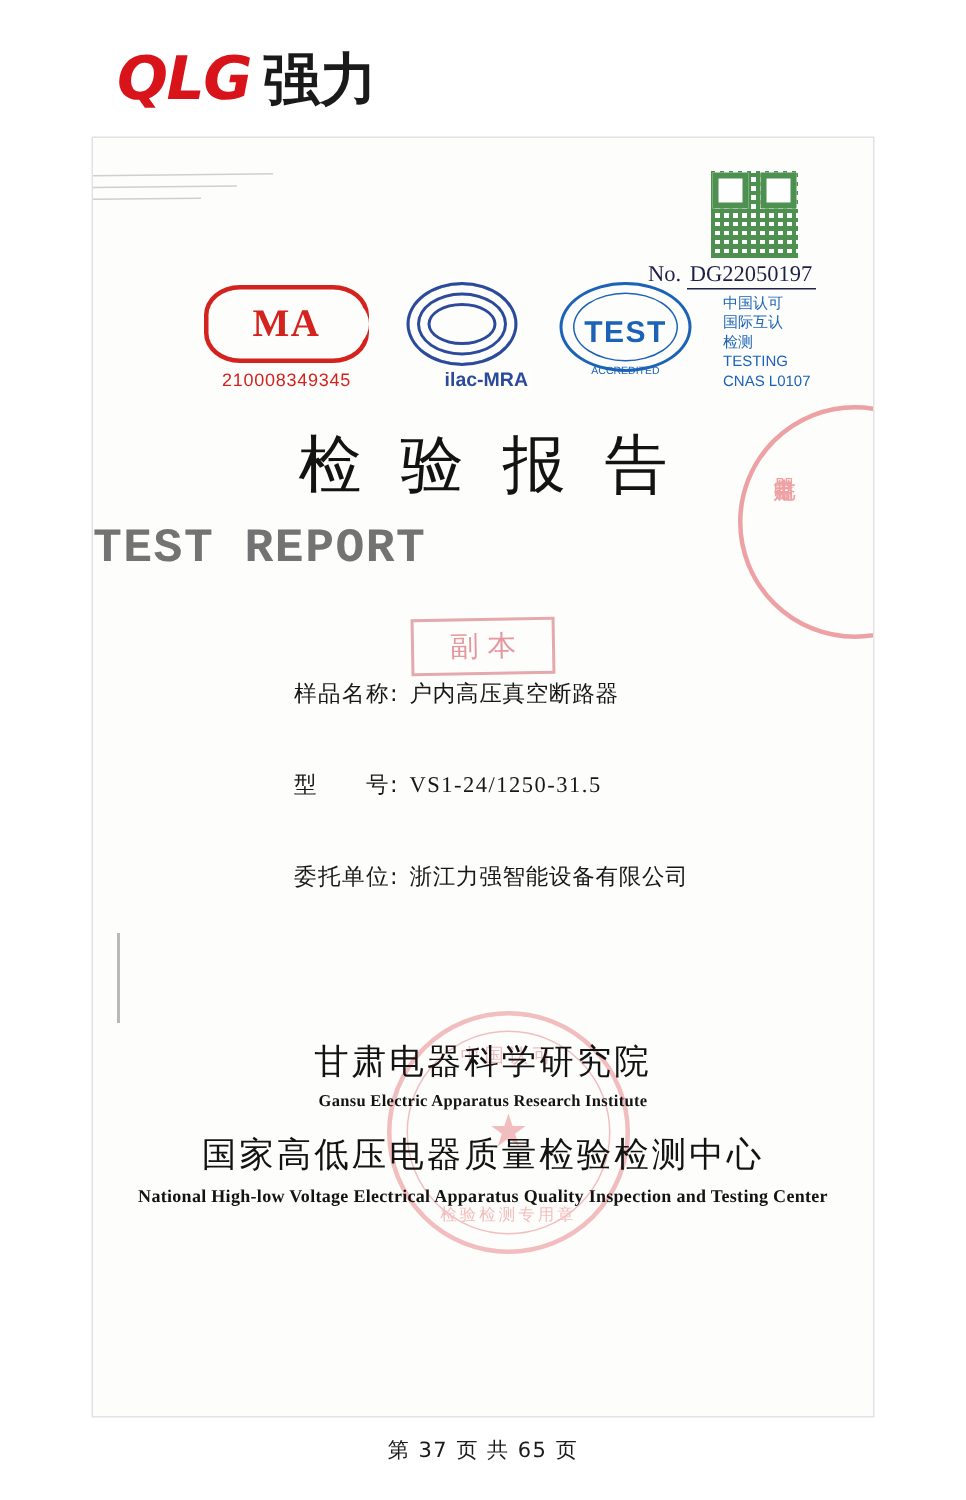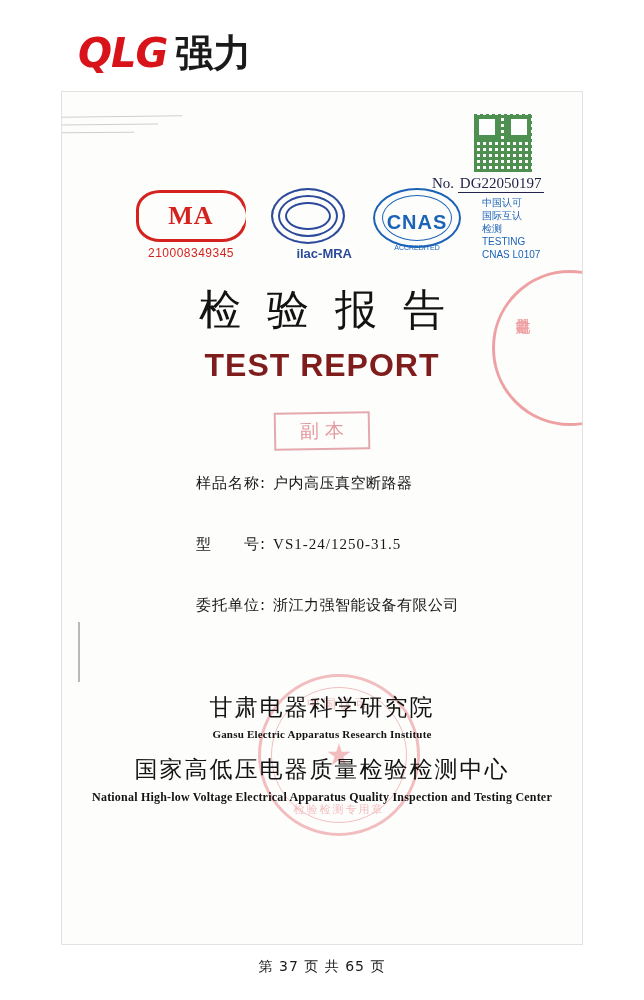--- a/index.html
+++ b/index.html
@@ -231,25 +231,24 @@
     font-size: 42px;
     font-weight: normal;
     color: #131313;
     letter-spacing: 26px;
     text-indent: 26px;
   }
   .en-title {
     position: absolute;
     left: 0; right: 0;
     top: 255px;
-    text-align: center;
-    font-family: Liberation Sans, sans-serif;
+    font-family: Liberation Mono, monospace;
     font-size: 32px;
     font-weight: bold;
-    color: #7f1d1d;
+    color: #737373;
     letter-spacing: 1px;
   }
 
   
   .dup-stamp {
     position: absolute;
     left: 212px;
     top: 320px;
     width: 92px;
     height: 34px;
@@ -260,21 +259,21 @@
     letter-spacing: 6px;
     text-indent: 6px;
     display: flex;
     align-items: center;
     justify-content: center;
     transform: rotate(-1deg);
     opacity: .85;
   }
 
   
-  .fields { position: absolute; left: 134px; top: 382px; width: 360px; }
+  .fields { position: absolute; left: 134px; top: 361px; width: 360px; }
   .field-row {
     display: flex;
     align-items: baseline;
     margin-bottom: 42px;
     font-family: "DejaVu Sans", sans-serif;
     color: #171717;
   }
   .field-label {
     font-size: 15px;
     letter-spacing: 1px;
@@ -430,21 +429,21 @@
     <div class="ilac-mark">
       <div class="ilac-rings"></div>
       <div class="ilac-label">ilac-MRA</div>
     </div>
 
     <div class="cnas-mark">
       <div class="cnas-ring">
           <div class="inner"></div>
         </div>
       <div class="cnas-sub">ACCREDITED</div>
-      <div class="cnas-text">CNAS</div>
+      <div class="cnas-text">TEST</div>
     </div>
 
     <div class="accred">
       <div>中国认可</div>
       <div>国际互认</div>
       <div>检测</div>
       <div>TESTING</div>
       <div>CNAS L0107</div>
     </div>
   </div>

